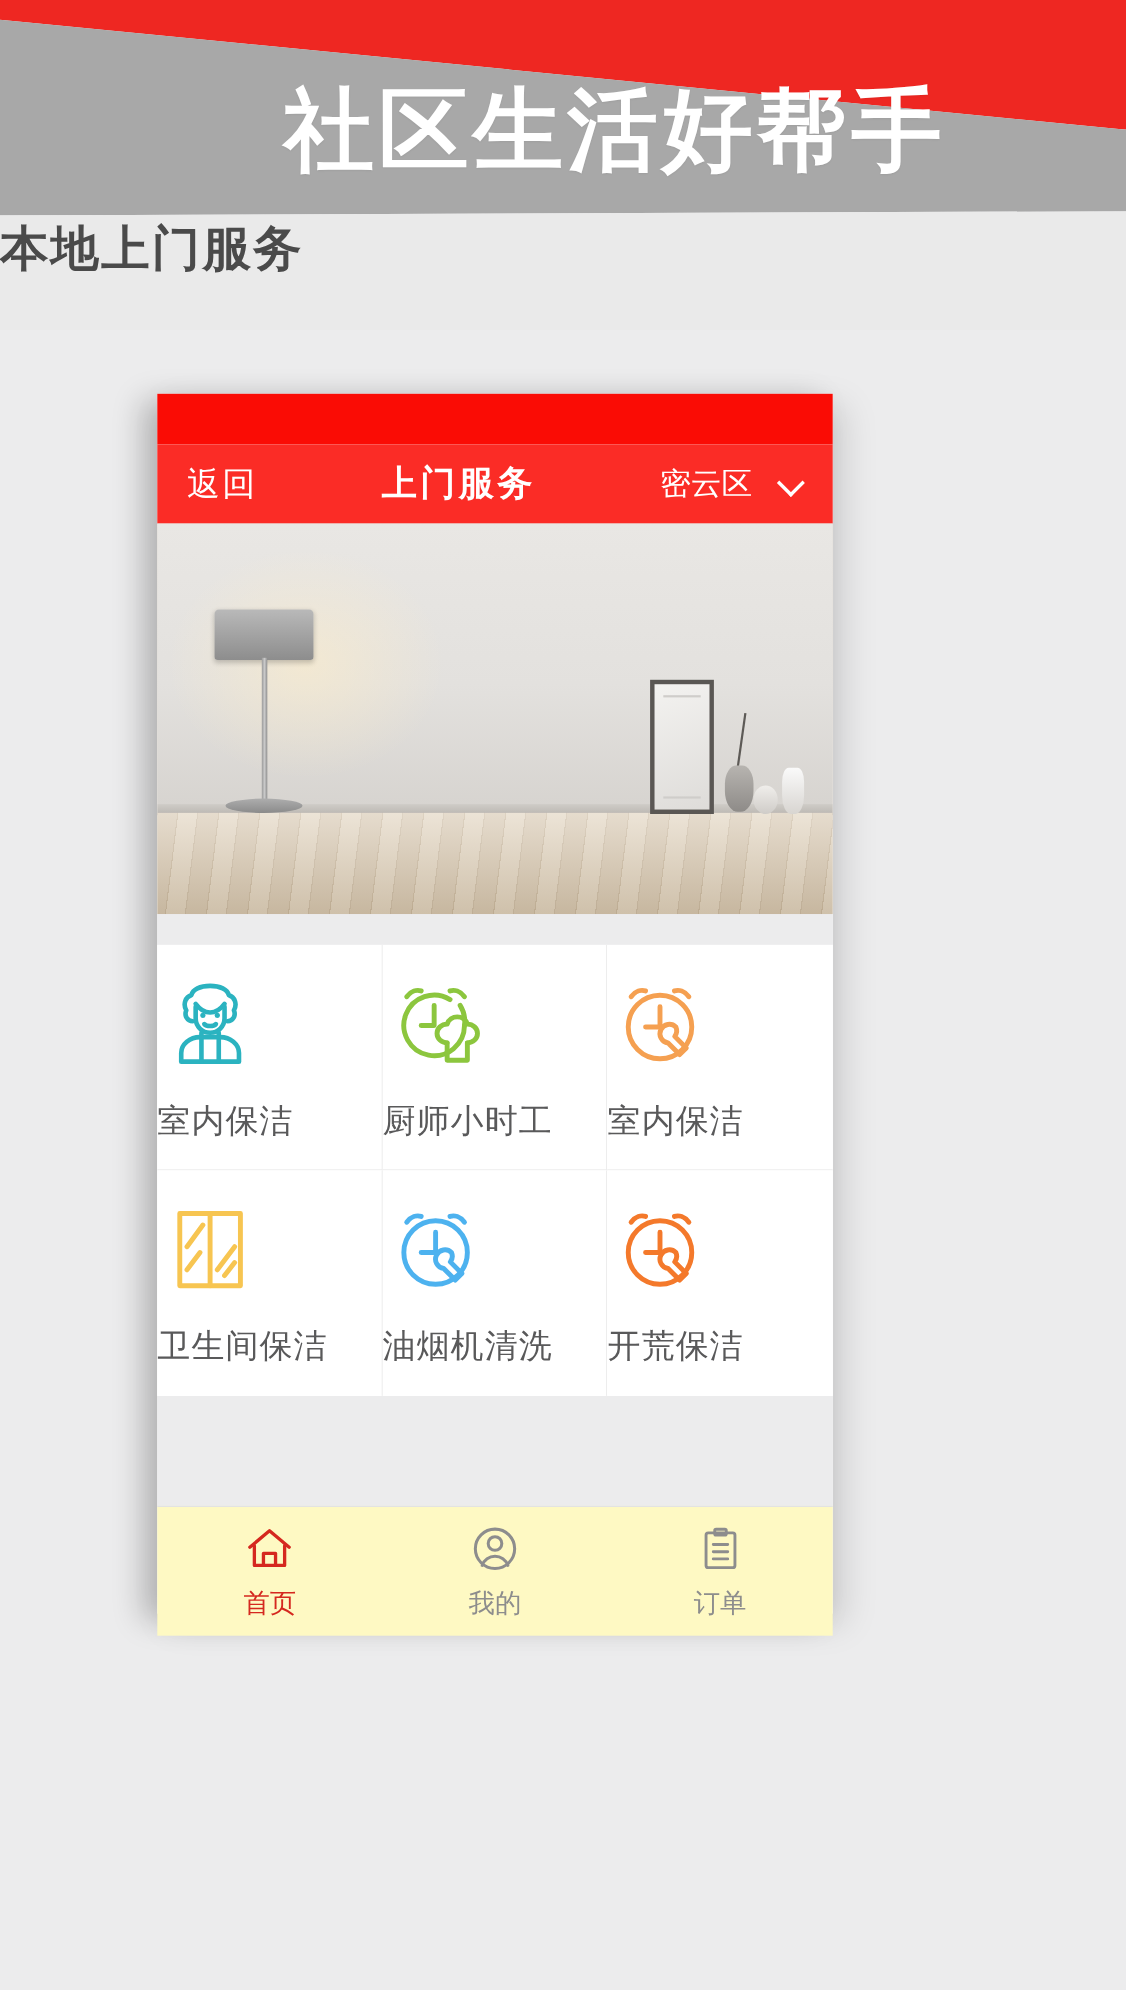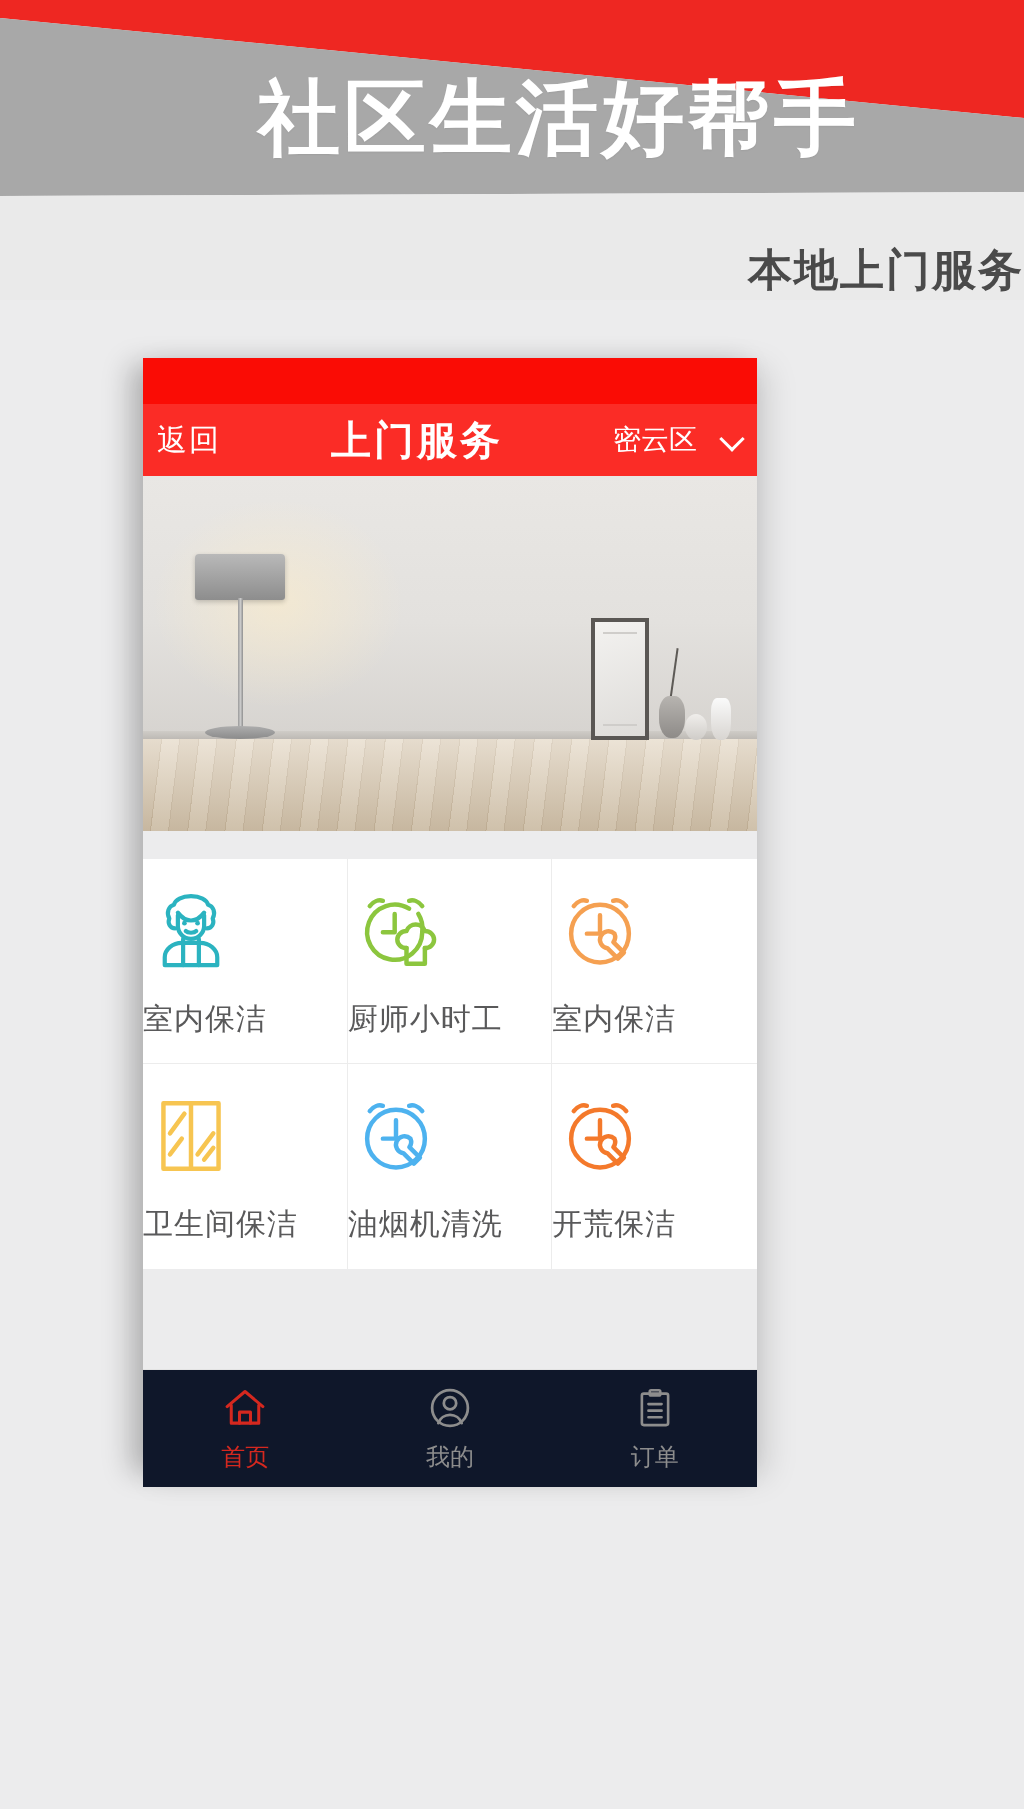--- a/index.html
+++ b/index.html
@@ -37,49 +37,48 @@
     text-align:center;
     font-family:"Liberation Serif","DejaVu Serif",serif;
     font-size:82px; font-weight:700; color:#ffffff;
     letter-spacing:4px; line-height:1;
     z-index:5;
     text-shadow:0 1px 2px rgba(0,0,0,0.06);
     margin-left:47px;
   }
   .hero-sub {
     position:absolute; left:0; top:205px; width:1024px;
-    text-align:right;
+    text-align:left;
     font-family:"Liberation Serif","DejaVu Serif",serif;
     font-size:44px; font-weight:700; color:#4a4a4a;
     letter-spacing:2px; line-height:1;
     z-index:5;
-    margin-top:44px;
   }
 
   
   .phone {
     position:absolute; left:143px; top:358px;
     width:614px; height:1109px;
     background:#ffffff;
     box-shadow: -14px 6px 26px rgba(0,0,0,0.22), 10px 10px 30px rgba(0,0,0,0.13);
   }
 
   
   .status-bar {
     height:46px; background:#fa0c05;
   }
   
   .nav-bar {
     height:72px; background:#fb2c26;
     display:flex; align-items:center; justify-content:space-between;
-    padding:0 14px;
+    padding:0 27px;
     color:#fff;
   }
   .nav-back { font-size:30px; letter-spacing:2px; }
-  .nav-title { font-size:40px; font-weight:700; letter-spacing:3px; }
+  .nav-title { font-size:32px; font-weight:700; letter-spacing:3px; }
   .nav-right { display:flex; align-items:center; gap:24px; font-size:28px; }
   .chev { display:inline-block; width:22px; height:22px; position:relative; }
   .chev::after {
     content:""; position:absolute; left:2px; top:1px;
     width:15px; height:15px;
     border-right:3px solid #fff; border-bottom:3px solid #fff;
     transform:rotate(45deg);
   }
 
   
@@ -176,21 +175,21 @@
   .cell-icon { width:96px; height:96px; display:flex; align-items:center; justify-content:center; }
   .cell-label {
     margin-top:20px; font-size:30px; color:#59595a; letter-spacing:1px;
   }
 
   
   .filler { height:100px; background:#ececed; }
 
   
   .tabbar {
-    height:118px; background:#0f172a;
+    height:118px; background:#fef9c3;
     border-top:1px solid #e3e3e3;
     display:grid; grid-template-columns:repeat(3,1fr);
   }
   .tab { display:flex; flex-direction:column; align-items:center; justify-content:center; gap:9px; }
   .tab-icon { width:48px; height:48px; display:flex; align-items:center; justify-content:center; }
   .tab-label { font-size:24px; color:#8d8d8d; }
   .tab.active .tab-label { color:#d5281f; }
 </style>
 </head>
 <body>

